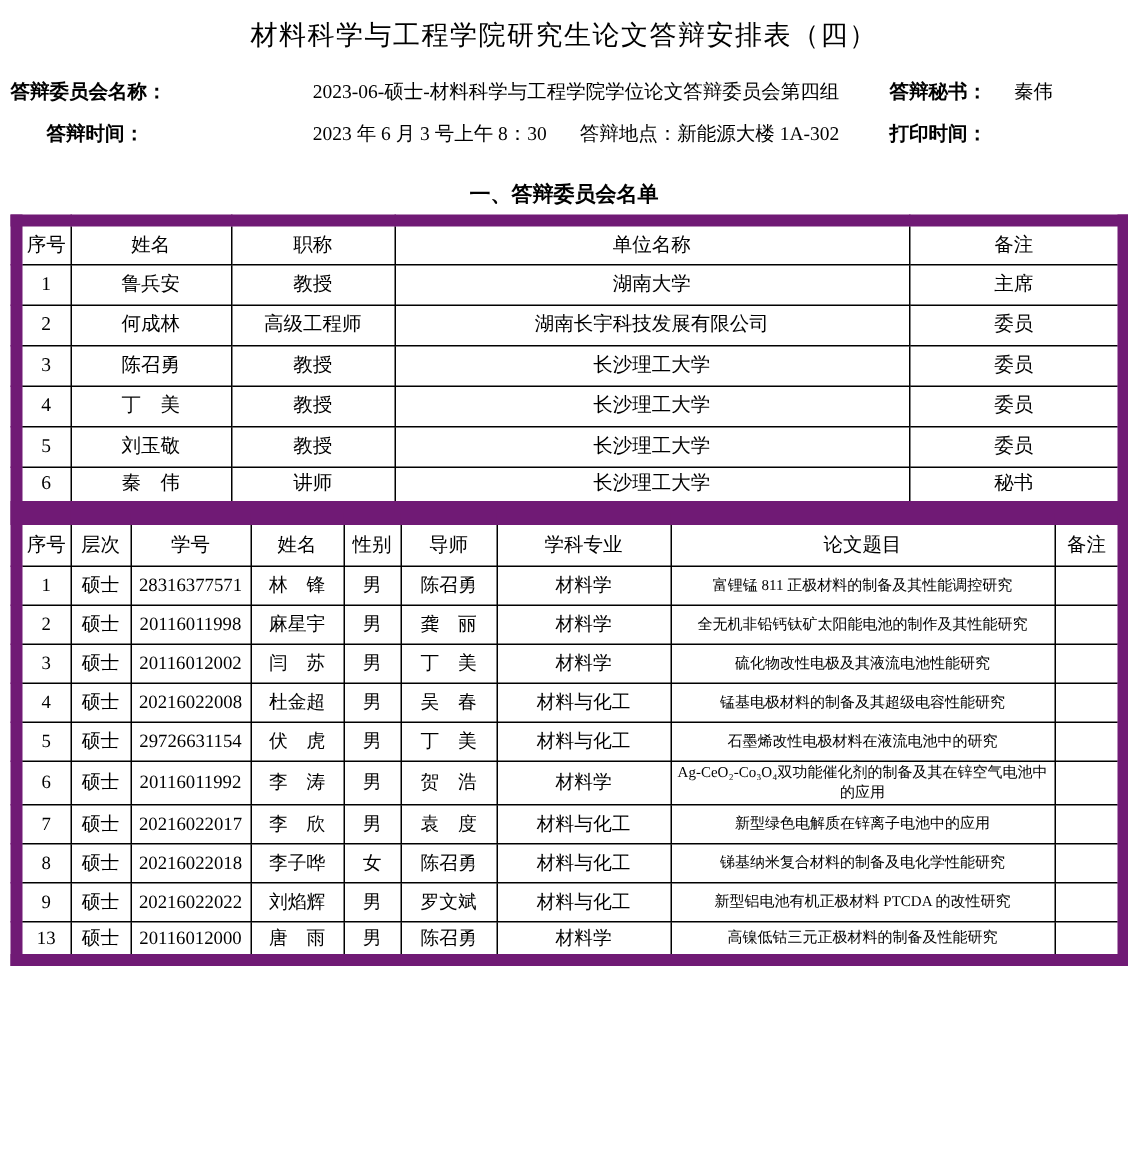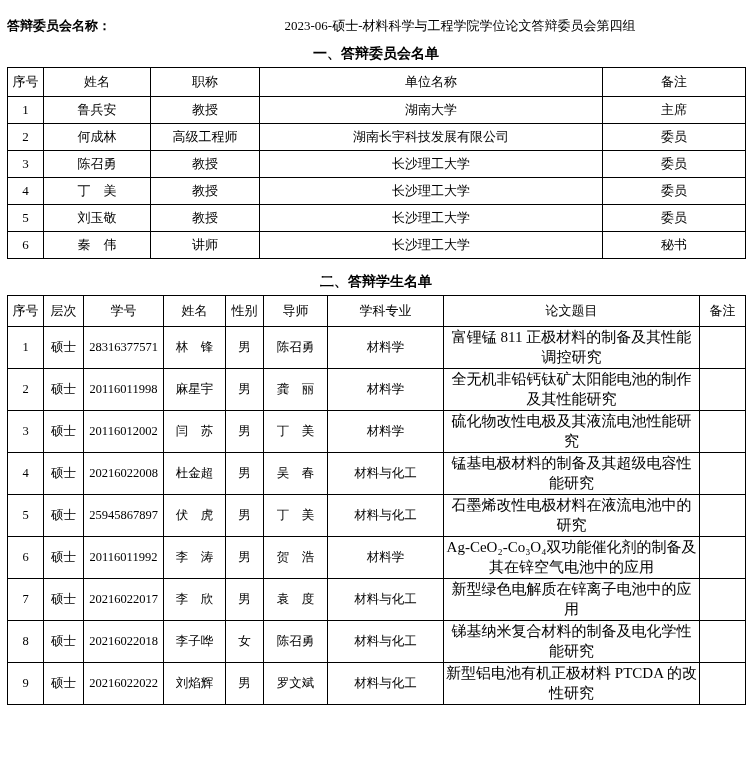--- a/index.html
+++ b/index.html
@@ -43,57 +43,64 @@
     font-family: "Liberation Serif", "DejaVu Serif", serif;
     font-weight: normal;
     margin-left: 18px;
   }
 
   
   .section-heading {
     text-align: center;
     font-size: 14px;
     font-weight: bold;
-    margin-top: 10px;
+    margin-top: 23px;
     margin-bottom: 4px;
   }
   .section-heading.second { margin-top: 14px; }
 
   
   table {
     width: 100%;
     border-collapse: collapse;
     table-layout: fixed;
-    border: 1px solid #701a75;
+    border: 8px solid #701a75;
   }
   th, td {
     border: 1px solid #000;
     text-align: center;
     vertical-align: middle;
     font-weight: normal;
     padding: 1px 2px;
     line-height: 1.3;
     overflow: hidden;
   }
   .committee-table th { height: 29px; font-size: 13px; }
   .committee-table td { height: 27px; font-size: 13px; }
   .students-table th { height: 31px; font-size: 13px; }
   .students-table td { height: 26px; font-size: 12.5px; }
-  .students-table .col-thesis-cell { font-size: 15px; }
+  .students-table .col-thesis-cell { font-size: 10px; }
 </style>
 </head>
 <body>
 
 <div class="page">
 
+  <h1 class="doc-title">材料科学与工程学院研究生论文答辩安排表（四）</h1>
 
   <div class="meta">
     <div class="meta-row">
       <span class="meta-label-left">答辩委员会名称：</span>
       <span class="meta-center">2023-06-硕士-材料科学与工程学院学位论文答辩委员会第四组</span>
+      <span class="meta-right"><span>答辩秘书：</span><span class="val">秦伟</span></span>
+    </div>
+    <div class="meta-row second">
+      <span class="meta-label-left">答辩时间：</span>
+      <span class="meta-center"><span>2023 年 6 月 3 号上午 8：30</span><span class="gap"></span><span>答辩地点：</span><span>新能源大楼 1A-302</span></span>
+      <span class="meta-right"><span>打印时间：</span><span class="val"></span></span>
     </div>
   </div>
 
   <div class="section-heading">一、答辩委员会名单</div>
 
   <table class="committee-table">
     <colgroup>
       <col style="width:36px">
         <col style="width:107px">
         <col style="width:109px">
@@ -148,21 +155,20 @@
         <tr>
           <td>6</td>
           <td>秦　伟</td>
           <td>讲师</td>
           <td>长沙理工大学</td>
           <td>秘书</td>
         </tr>
     </tbody>
   </table>
 
-  <div class="section-heading second">二、答辩学生名单</div>
 
   <table class="students-table">
     <colgroup>
       <col style="width:36px">
         <col style="width:40px">
         <col style="width:80px">
         <col style="width:62px">
         <col style="width:38px">
         <col style="width:64px">
         <col style="width:116px">
@@ -223,21 +229,21 @@
           <td>杜金超</td>
           <td>男</td>
           <td>吴　春</td>
           <td>材料与化工</td>
           <td class="col-thesis-cell">锰基电极材料的制备及其超级电容性能研究</td>
           <td></td>
         </tr>
         <tr>
           <td>5</td>
           <td>硕士</td>
-          <td>25945867897</td>
+          <td>29726631154</td>
           <td>伏　虎</td>
           <td>男</td>
           <td>丁　美</td>
           <td>材料与化工</td>
           <td class="col-thesis-cell">石墨烯改性电极材料在液流电池中的研究</td>
           <td></td>
         </tr>
         <tr>
           <td>6</td>
           <td>硕士</td>
@@ -275,16 +281,27 @@
           <td>9</td>
           <td>硕士</td>
           <td>20216022022</td>
           <td>刘焰辉</td>
           <td>男</td>
           <td>罗文斌</td>
           <td>材料与化工</td>
           <td class="col-thesis-cell">新型铝电池有机正极材料 PTCDA 的改性研究</td>
           <td></td>
         </tr>
+        <tr>
+          <td>13</td>
+          <td>硕士</td>
+          <td>20116012000</td>
+          <td>唐　雨</td>
+          <td>男</td>
+          <td>陈召勇</td>
+          <td>材料学</td>
+          <td class="col-thesis-cell">高镍低钴三元正极材料的制备及性能研究</td>
+          <td></td>
+        </tr>
     </tbody>
   </table>
 
 </div>
 
 </body></html>

